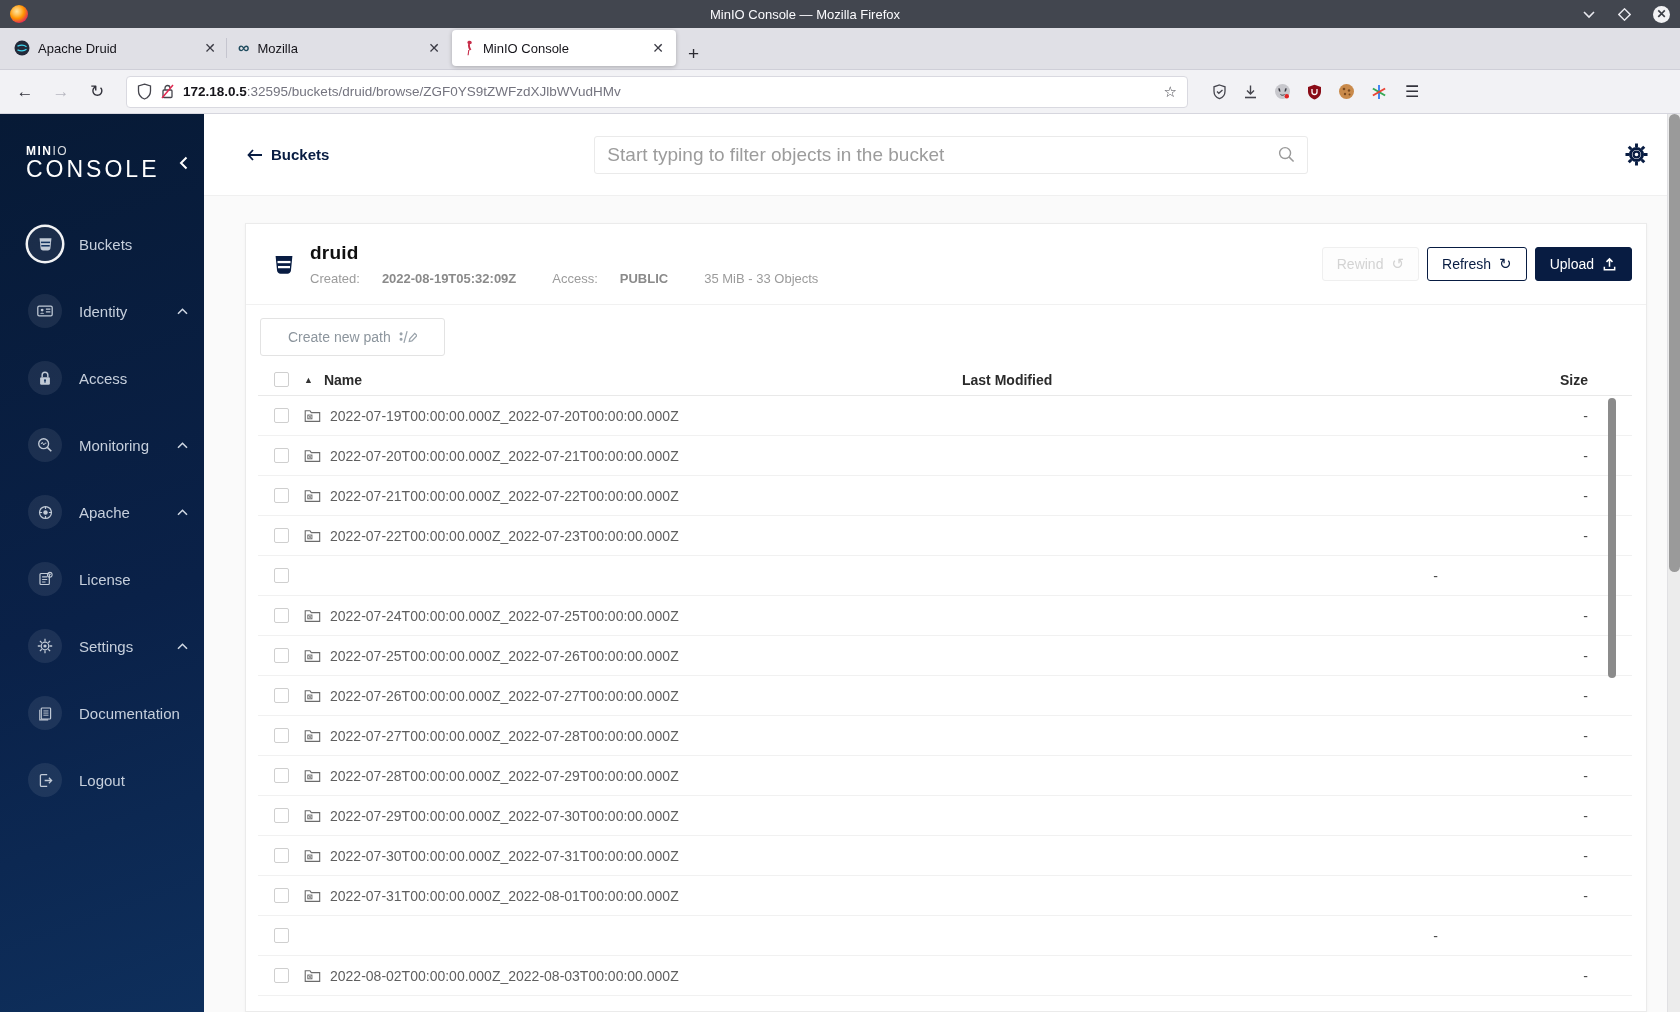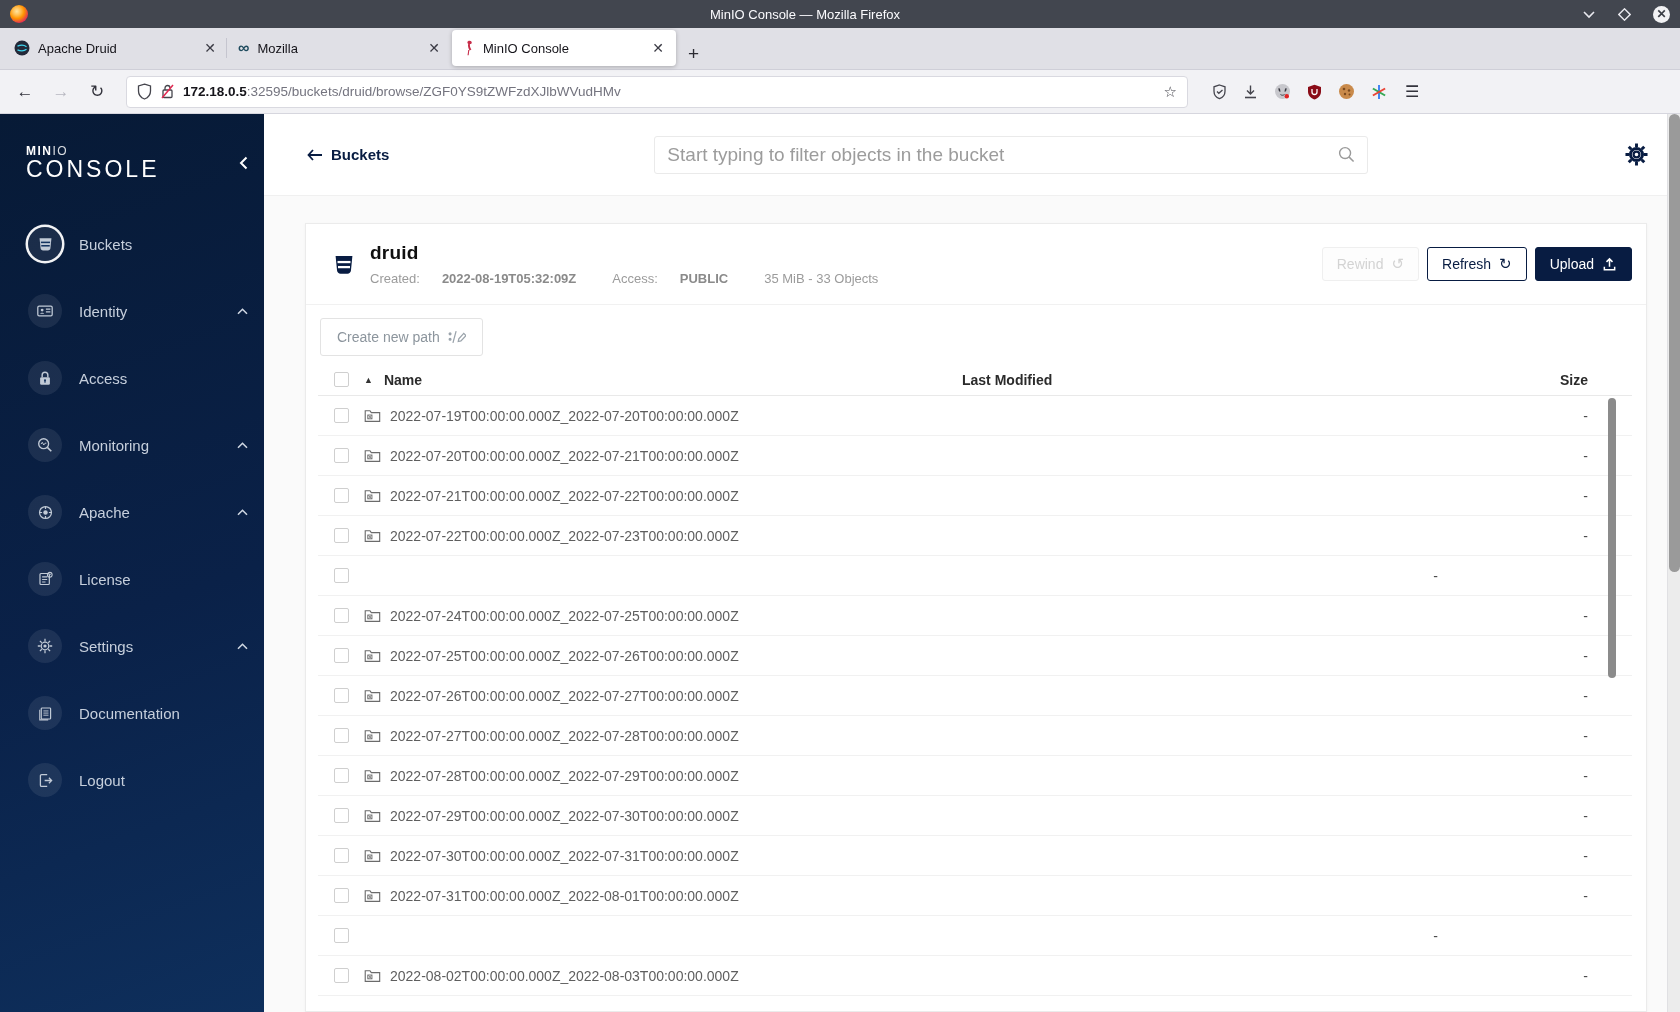--- a/index.html
+++ b/index.html
@@ -30,21 +30,21 @@
   .nav-btn.disabled { color:#b7b7c0; }
   .urlbar { flex:0 0 auto; width:1062px; height:32px; background:#fff; border:1px solid #d9d9e0; border-radius:4px; display:flex; align-items:center; padding:0 10px; gap:8px; margin-left:8px; }
   .url-text { flex:1; font-size:13.5px; color:#74747f; white-space:nowrap; overflow:hidden; }
   .url-text b { color:#15141a; font-weight:600; }
   .url-star { color:#45454d; font-size:15px; }
   .ext-icons { display:flex; align-items:center; gap:16px; margin-left:18px; }
   .hamburger { font-size:16px; color:#33333c; margin-left:2px; }
 
   
   .app { flex:1; display:flex; min-height:0; }
-  .sidebar { width:264px; background:linear-gradient(160deg,#071a36 0%,#0a2148 55%,#0e2f5c 100%); color:#c6cfdc; display:flex; flex-direction:column; padding:30px 0 0 0; flex:0 0 auto; }
+  .sidebar { width:204px; background:linear-gradient(160deg,#071a36 0%,#0a2148 55%,#0e2f5c 100%); color:#c6cfdc; display:flex; flex-direction:column; padding:30px 0 0 0; flex:0 0 auto; }
   .logo-row { padding:0 16px 0 26px; display:flex; align-items:flex-start; justify-content:space-between; }
   .logo-min { font-size:12px; font-weight:bold; letter-spacing:1.5px; color:#fff; }
   .logo-min .io { font-weight:400; opacity:.85; }
   .logo-console { font-size:23px; letter-spacing:3px; color:#fff; font-weight:400; margin-top:-2px; }
   .collapse-btn { color:#fff; margin-top:12px; }
   .menu { margin-top:44px; padding:0 16px 0 28px; display:flex; flex-direction:column; }
   .menu-item { display:flex; align-items:center; gap:17px; height:34px; margin-bottom:33px; font-size:15px; color:#c6cfdc; }
   .mi-circle { width:34px; height:34px; border-radius:50%; background:rgba(255,255,255,.08); display:flex; align-items:center; justify-content:center; flex:0 0 auto; color:#c1cad6; }
   .menu-item.active .mi-circle { box-shadow:0 0 0 2.5px rgba(255,255,255,.95); }
   .mi-label { flex:1; }
@@ -68,21 +68,21 @@
   .head-actions { margin-left:auto; display:flex; gap:8px; }
   .btn { height:34px; padding:0 14px; border-radius:3px; font-size:14px; display:flex; align-items:center; gap:8px; border:1px solid transparent; background:#fff; font-family:"Liberation Sans",sans-serif; }
   .btn-disabled { color:#d3d3d3; border-color:#efefef; background:#fdfdfd; }
   .btn-outline { color:var(--navy,#081C42); border-color:var(--navy,#081C42); }
   .btn-primary { color:#fff; background:var(--navy,#081C42); border-color:var(--navy,#081C42); }
   .btn .glyph { font-size:15px; }
 
   .browse-bar { display:flex; align-items:stretch; gap:14px; margin:13px 14px 0 14px; }
   .crumb-back { width:40px; border:1px solid #eaeaea; background:#fbfbfb; display:flex; align-items:center; justify-content:center; color:#555; border-right:none; }
   .crumb-box { flex:1; border:1px solid #eaeaea; display:flex; align-items:center; padding:0 16px; font-size:13px; color:#8a939b; height:38px; }
-  .create-path-btn { height:38px; min-width:156px; border:1px solid #e3e3e3; border-radius:3px; background:#fff; color:#8c959d; font-size:14px; display:flex; align-items:center; justify-content:center; gap:8px; padding:0 16px; }
+  .create-path-btn { height:38px; min-width:156px; border:1px solid #e3e3e3; border-radius:3px; background:#fff; color:#8c959d; font-size:14px; display:flex; align-items:center; justify-content:center; gap:8px; padding:0 27px; }
 
   .obj-table { margin:8px 14px 0 12px; flex:1; min-height:0; position:relative; }
   .trow { display:grid; grid-template-columns:46px 1fr 520px 150px; align-items:center; height:40px; border-bottom:1px solid #f1f1f1; font-size:14px; color:#5e5e5e; }
   .thead-row { height:32px; border-bottom:1px solid #e9e9e9; color:#2b2b2b; font-weight:bold; }
   .cell-check { display:flex; justify-content:center; }
   .checkbox { width:15px; height:15px; border:1px solid #cfcfcf; border-radius:2px; background:#fff; }
   .cell-name { display:flex; align-items:center; gap:9px; min-width:0; }
   .name-sort { font-size:9px; color:#333; margin-right:2px; }
   .folder-ico { color:#6b6b6b; flex:0 0 auto; }
   .cell-size { text-align:right; padding-right:44px; color:#4c4c4c; }

